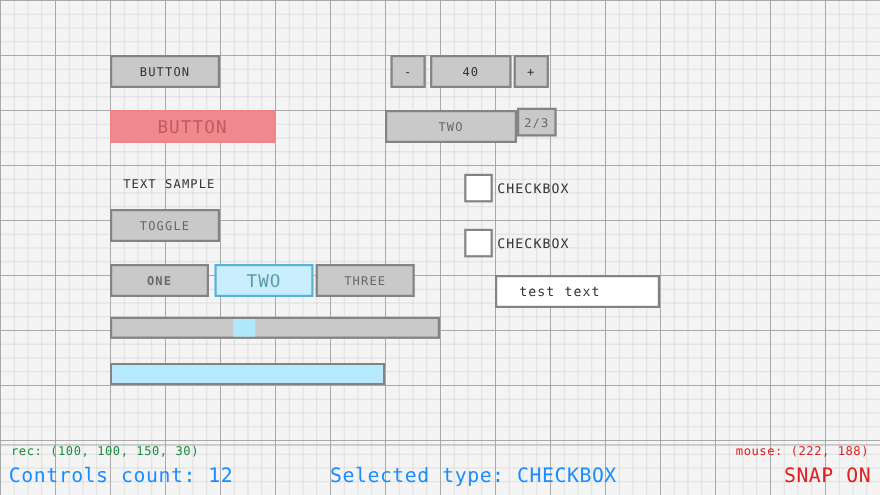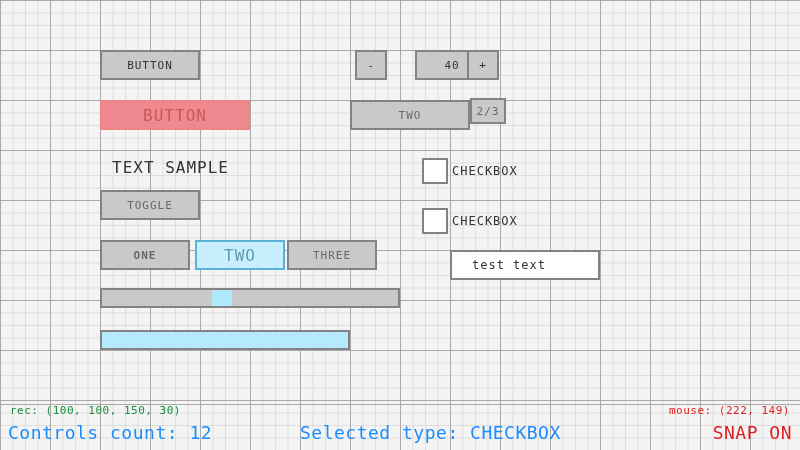--- a/index.html
+++ b/index.html
@@ -56,21 +56,21 @@
     border: 2px solid #ee8585;
     background: #f0898f;
     color: #c45a5a;
   }
 
   
   .gui-label {
     border: none;
     background: transparent;
     color: #333333;
-    font-size: 16px;
+    font-size: 11px;
     justify-content: flex-start;
   }
 
   
   .gui-textbox {
     border: 2px solid #838383;
     background: #ffffff;
     color: #333333;
     font-size: 12px;
     justify-content: flex-start;
@@ -165,21 +165,21 @@
     <div class="slider-thumb" style="left:110px; top:0px; width:20px; height:16px;"></div>
   </div>
 
   <div class="progress-track" style="left:100px; top:330px; width:250px; height:20px;">
     <div class="progress-fill" style="left:0px; top:0px; width:246px; height:16px;"></div>
   </div>
 
   <div class="ctl gui-box dark-text" style="left:355px; top:50px; width:32px; height:30px;">
     <span>-</span>
   </div>
-  <div class="ctl gui-box dark-text" style="left:391px; top:50px; width:74px; height:30px;margin-left:24px;">
+  <div class="ctl gui-box dark-text" style="left:391px; top:50px; width:74px; height:30px;">
     <span>40</span>
   </div>
   <div class="ctl gui-box dark-text" style="left:467px; top:50px; width:32px; height:30px;">
     <span>+</span>
   </div>
 
   <div class="ctl gui-box" style="left:350px; top:100px; width:120px; height:30px;">
     <span>TWO</span>
   </div>
   <div class="ctl gui-box" style="left:470px; top:98px; width:36px; height:26px; font-size:11px;">
@@ -201,17 +201,17 @@
   </div>
 
   <div class="status-sep"></div>
 
   <div class="stat-small" style="left:10px; top:404px; color:#1a8b3c;">rec: (100, 100, 150, 30)</div>
 
   <div class="stat-big" style="left:8px; top:422px; color:#1a8cff;">Controls count: 12</div>
 
   <div class="stat-big" style="left:300px; top:422px; color:#1a8cff;">Selected type: CHECKBOX</div>
 
-  <div class="stat-small" style="right:10px; top:404px; color:#e02020;">mouse: (222, 149)</div>
+  <div class="stat-small" style="right:10px; top:404px; color:#e02020;">mouse: (222, 188)</div>
 
   <div class="stat-big" style="right:8px; top:422px; color:#e02020;">SNAP ON</div>
 
 </div>
 
 </body></html>

